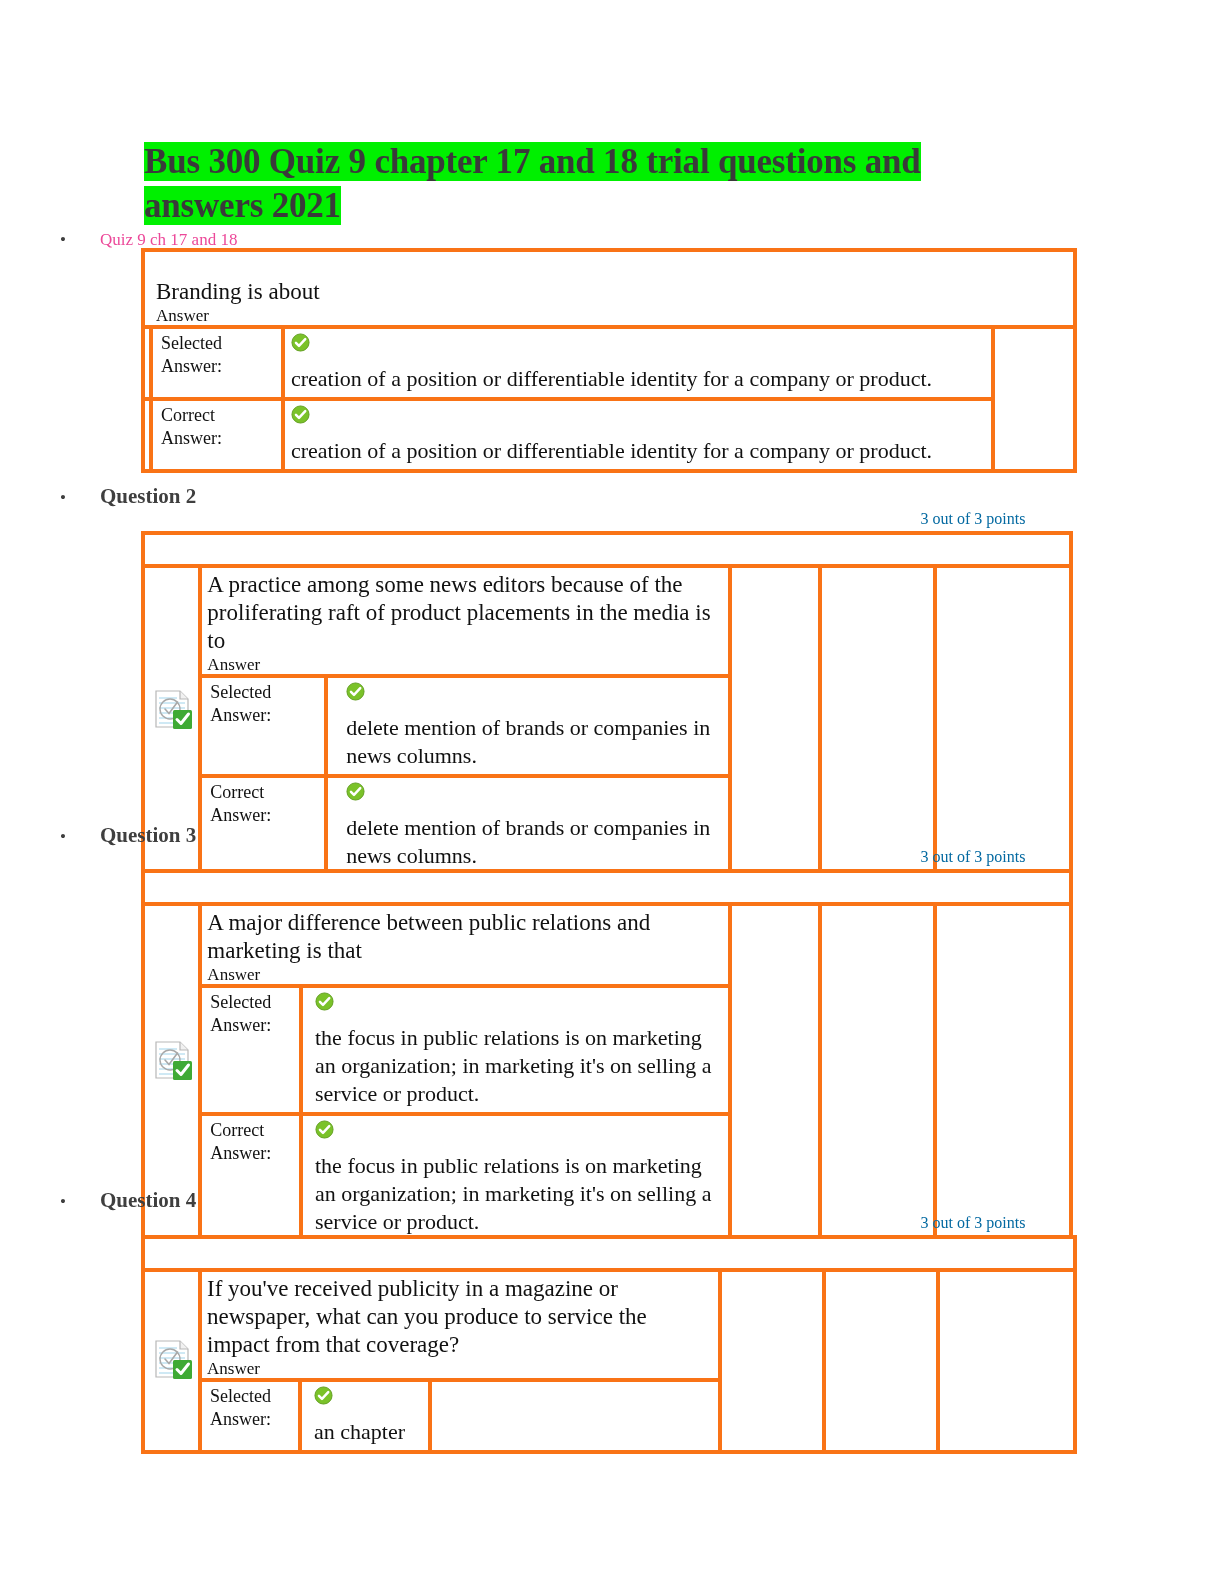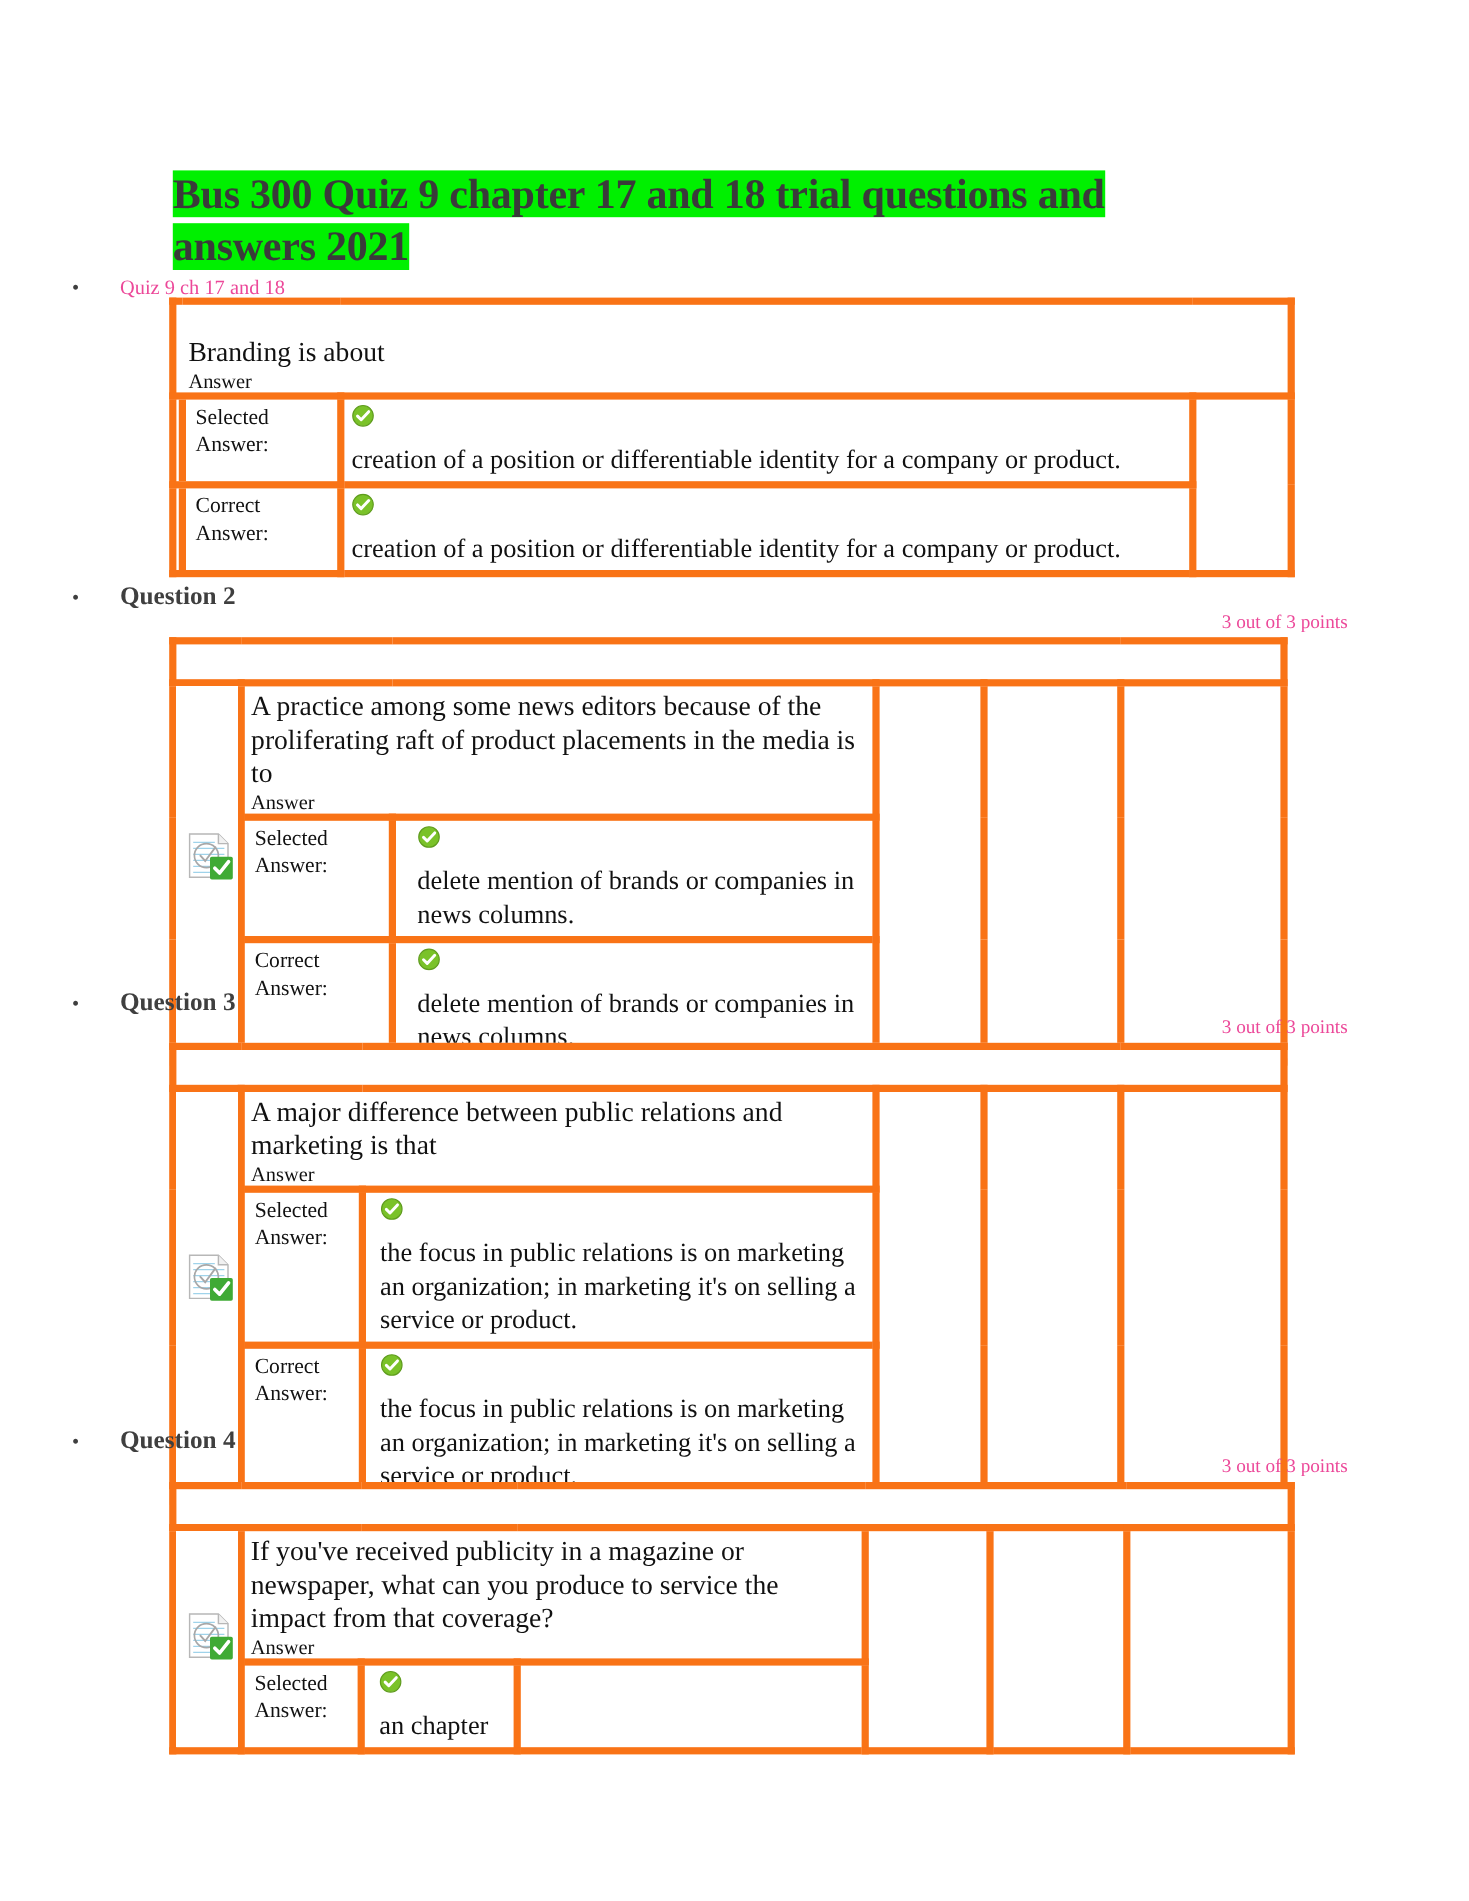--- a/index.html
+++ b/index.html
@@ -67,35 +67,35 @@
     font-weight: bold;
     color: #3f3f3f;
     font-family: "Liberation Serif", "DejaVu Serif", serif;
     white-space: nowrap;
   }
 
   
   .points {
     position: absolute;
     font-size: 16px;
-    color: #ec4899;
-    text-align: right;
+    color: #0369a1;
+    text-align: center;
     font-family: "Liberation Serif", "DejaVu Serif", serif;
     white-space: nowrap;
   }
 
   
   table.qtable {
     position: absolute;
     border-collapse: collapse;
     table-layout: fixed;
     background: #ffffff;
   }
   table.qtable td {
-    border: 6px solid #f97316;
+    border: 4px solid #f97316;
     vertical-align: top;
     padding: 0;
     background: #ffffff;
   }
   td.blank {
     background: #ffffff;
   }
 
   .qtext {
     font-size: 23px;

